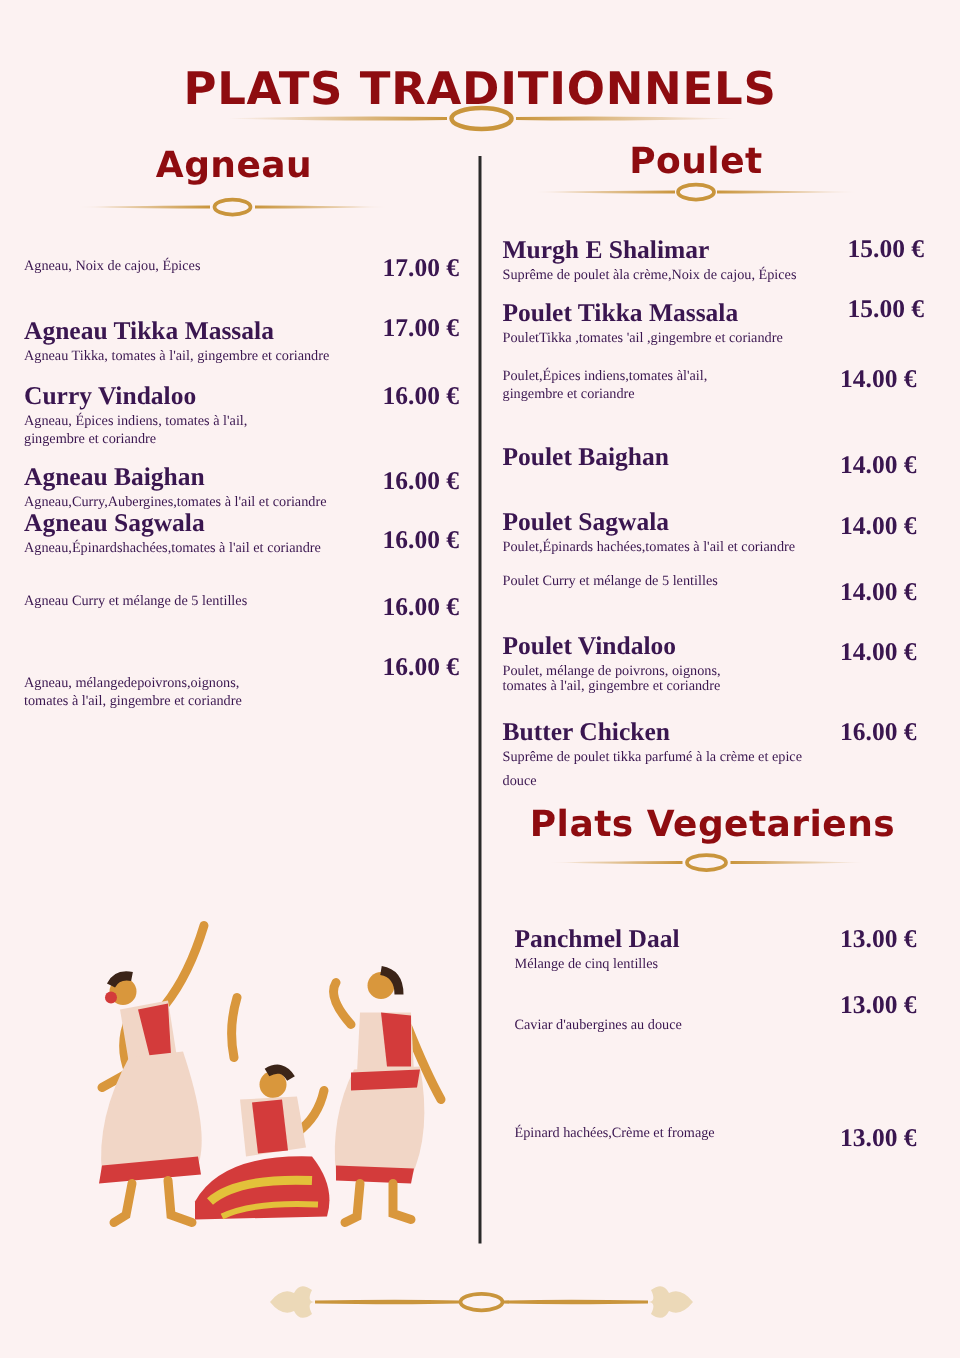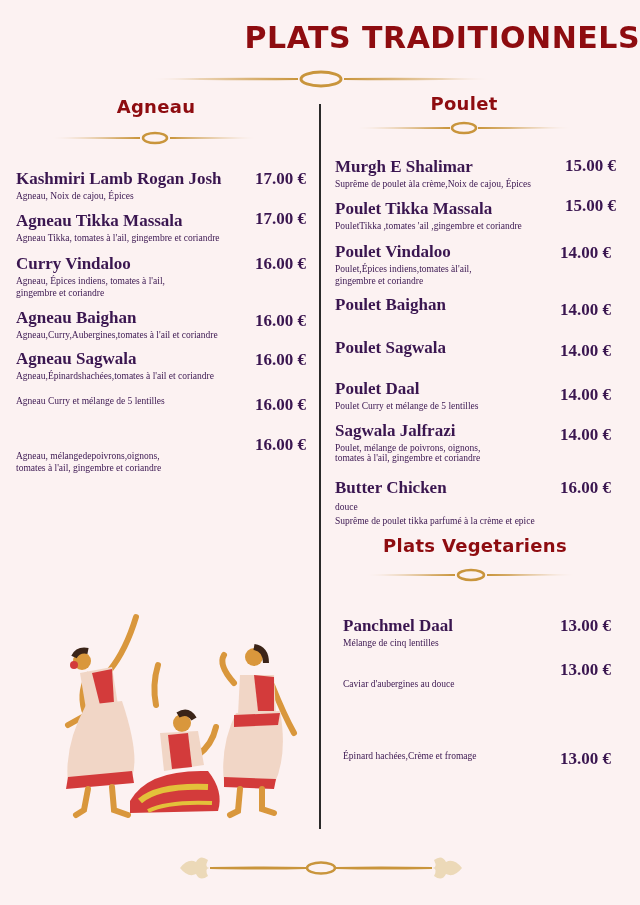--- a/index.html
+++ b/index.html
@@ -7,22 +7,22 @@
     width:640px; height:905px; position:relative; overflow:hidden;
     background:#fcf2f2;
     font-family:"Liberation Serif", serif;
     color:#3a1650;
   }
   .title {
     position:absolute; left:0; width:640px; text-align:center;
     font-family:"DejaVu Sans", sans-serif; font-weight:bold;
     color:#8e0c10; letter-spacing:0.5px;
   }
-  .main-title { top:20px; font-size:30px;text-align:right; }
-  .sec-title { font-size:18px; letter-spacing:0.3px; }
+  .main-title { top:42px; font-size:30px; }
+  .sec-title { font-size:24px; letter-spacing:0.3px; }
   .ornament { position:absolute; }
   .divider-v { position:absolute; left:319px; top:104px; width:2px; height:725px; background:#2a2a2a; }
   .item { position:absolute; }
   .item-name { font-weight:bold; font-size:17px; line-height:18px; white-space:nowrap; }
   .item-desc { font-size:9.5px; line-height:12px; margin-top:2px; white-space:nowrap; }
   .price { position:absolute; font-weight:bold; font-size:17px; white-space:nowrap; }
   .dancers { position:absolute; left:48px; top:605px; width:260px; height:215px; }
 </style>
 </head>
 <body>
@@ -58,21 +58,20 @@
 </svg>
 
 <div class="title sec-title" style="left:327px;width:274px;top:93px">Poulet</div>
 <svg class="ornament" style="left:355px;top:120px" width="218" height="16" viewBox="0 0 218 16">
   <path d="M0 8 Q50 7 95 7 L95 9 Q50 9 0 8Z" fill="url(#goldL)"></path>
   <path d="M123 7 Q170 7 218 8 Q170 9 123 9Z" fill="url(#goldR)"></path>
   <ellipse cx="109" cy="8" rx="12" ry="5" fill="none" stroke="#c9953c" stroke-width="2.5"></ellipse>
 </svg>
 
 <div class="item" style="left:16px;top:170px">
-  <div class="item-name">Kashmiri Lamb Rogan Josh</div>
   <div class="item-desc">Agneau, Noix de cajou, Épices</div>
 </div>
 <div class="price" style="left:255px;top:169px">17.00  €</div>
 
 <div class="item" style="left:16px;top:212px">
   <div class="item-name">Agneau Tikka Massala</div>
   <div class="item-desc">Agneau Tikka, tomates à l'ail, gingembre et coriandre</div>
 </div>
 <div class="price" style="left:255px;top:209px">17.00 €</div>
 
@@ -82,21 +81,21 @@
   <div class="item-desc" style="margin-top:0">gingembre et coriandre</div>
 </div>
 <div class="price" style="left:255px;top:254px">16.00 €</div>
 
 <div class="item" style="left:16px;top:309px">
   <div class="item-name">Agneau Baighan</div>
   <div class="item-desc">Agneau,Curry,Aubergines,tomates à l'ail et coriandre</div>
 </div>
 <div class="price" style="left:255px;top:311px">16.00  €</div>
 
-<div class="item" style="left:16px;top:350px">
+<div class="item" style="left:16px;top:340px">
   <div class="item-name">Agneau Sagwala</div>
   <div class="item-desc">Agneau,Épinardshachées,tomates à l'ail et coriandre</div>
 </div>
 <div class="price" style="left:255px;top:350px">16.00 €</div>
 
 <div class="item" style="left:16px;top:393px">
   <div class="item-desc">Agneau Curry et mélange de 5 lentilles</div>
 </div>
 <div class="price" style="left:255px;top:395px">16.00 €</div>
 
@@ -112,53 +111,52 @@
 </div>
 <div class="price" style="left:565px;top:156px">15.00  €</div>
 
 <div class="item" style="left:335px;top:200px">
   <div class="item-name">Poulet Tikka Massala</div>
   <div class="item-desc">PouletTikka ,tomates 'ail ,gingembre et  coriandre</div>
 </div>
 <div class="price" style="left:565px;top:196px">15.00 €</div>
 
 <div class="item" style="left:335px;top:243px">
-  <div class="item-name">Poulet Vindaloo</div>
   <div class="item-desc">Poulet,Épices indiens,tomates àl'ail,</div>
   <div class="item-desc" style="margin-top:0">gingembre et coriandre</div>
 </div>
 <div class="price" style="left:560px;top:243px">14.00 €</div>
 
 <div class="item" style="left:335px;top:296px">
   <div class="item-name">Poulet Baighan</div>
 </div>
 <div class="price" style="left:560px;top:300px">14.00 €</div>
 
 <div class="item" style="left:335px;top:339px">
   <div class="item-name">Poulet Sagwala</div>
+  <div class="item-desc">Poulet,Épinards hachées,tomates à l'ail et coriandre</div>
 </div>
 <div class="price" style="left:560px;top:341px">14.00 €</div>
 
 <div class="item" style="left:335px;top:380px">
-  <div class="item-name">Poulet Daal</div>
   <div class="item-desc">Poulet Curry et mélange de 5 lentilles</div>
 </div>
 <div class="price" style="left:560px;top:385px">14.00 €</div>
 
 <div class="item" style="left:335px;top:422px">
-  <div class="item-name">Sagwala Jalfrazi</div>
+  <div class="item-name">Poulet Vindaloo</div>
   <div class="item-desc">Poulet, mélange de poivrons, oignons,</div>
   <div class="item-desc" style="margin-top:-2px">tomates à l'ail, gingembre et coriandre</div>
 </div>
 <div class="price" style="left:560px;top:425px">14.00 €</div>
 
 <div class="item" style="left:335px;top:479px">
   <div class="item-name">Butter Chicken</div>
+  <div class="item-desc">Suprême de poulet tikka parfumé à la crème et epice</div>
   <div class="item-desc" style="margin-top:4px">douce</div>
-  <div class="item-desc">Suprême de poulet tikka parfumé à la crème et epice</div>
 </div>
 <div class="price" style="left:560px;top:478px">16.00 €</div>
 
 <div class="title sec-title" style="left:340px;width:270px;top:535px">Plats Vegetariens</div>
 <svg class="ornament" style="left:365px;top:567px" width="212" height="16" viewBox="0 0 212 16">
   <path d="M0 8 Q50 7 90 7 L90 9 Q50 9 0 8Z" fill="url(#goldL)"></path>
   <path d="M122 7 Q165 7 212 8 Q165 9 122 9Z" fill="url(#goldR)"></path>
   <ellipse cx="106" cy="8" rx="13" ry="5" fill="none" stroke="#c9953c" stroke-width="2.5"></ellipse>
 </svg>
 

